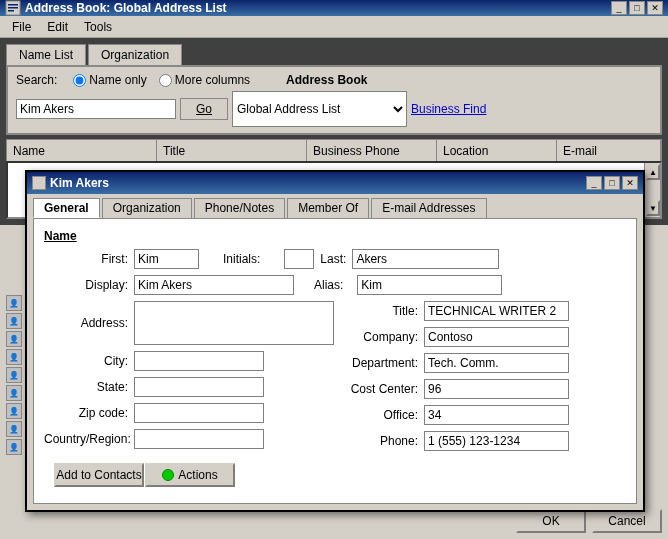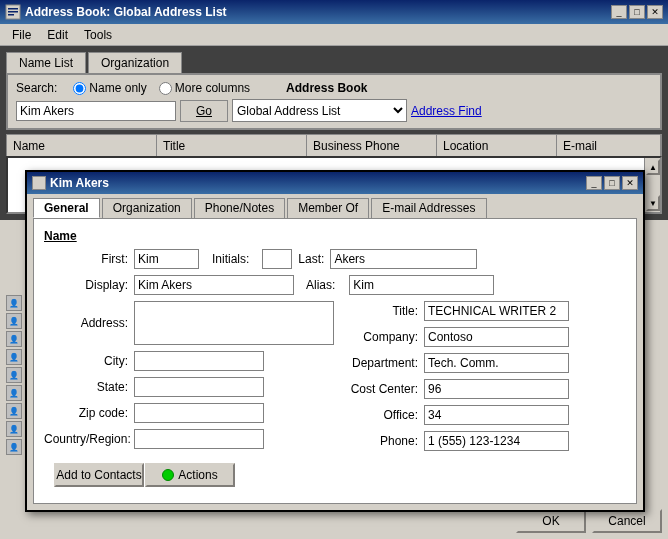--- a/index.html
+++ b/index.html
@@ -5,21 +5,21 @@
     * { box-sizing: border-box; margin: 0; padding: 0; }
     body { font-family: 'Segoe UI', Tahoma, Arial, sans-serif; font-size: 12px; background: #d4d0c8; width: 668px; height: 539px; overflow: hidden; }
 
     
     .title-bar {
       background: linear-gradient(to bottom, #0a246a, #3a6ea5);
       color: white;
       display: flex;
       align-items: center;
       padding: 3px 5px;
-      height: 24px;
+      height: 16px;
     }
     .title-bar-icon { width: 16px; height: 16px; margin-right: 4px; }
     .title-bar-text { flex: 1; font-size: 12px; font-weight: bold; }
     .title-bar-buttons { display: flex; gap: 2px; }
     .title-bar-btn {
       width: 16px; height: 14px; background: #d4d0c8; border: 1px solid #888;
       display: flex; align-items: center; justify-content: center;
       font-size: 9px; cursor: pointer; color: #000;
     }
 
@@ -67,21 +67,21 @@
     .search-input-row { display: flex; align-items: center; gap: 4px; }
     .search-input {
       width: 160px; height: 22px; border: 1px solid #808080;
       background: white; padding: 2px 4px; font-size: 12px;
     }
     .go-btn {
       width: 48px; height: 22px; background: #d4d0c8;
       border: 1px solid #888; cursor: pointer; font-size: 12px; text-decoration: underline;
     }
     .address-select {
-      width: 175px; height: 23px; border: 1px solid #808080;
+      width: 175px; height: 36px; border: 1px solid #808080;
       background: white; font-size: 12px;
     }
     .advanced-find { color: #0000cc; cursor: pointer; text-decoration: underline; font-size: 12px; }
 
     
     .col-headers {
       display: flex;
       background: #d4d0c8;
       border: 1px solid #888;
       border-bottom: none;
@@ -166,21 +166,21 @@
     
     .section-title { font-weight: bold; margin-bottom: 6px; text-decoration: underline; }
     .form-row { display: flex; align-items: center; margin-bottom: 6px; }
     .form-label { width: 90px; font-size: 12px; text-align: right; padding-right: 6px; }
     .form-input {
       height: 20px; border: 1px solid #808080; background: white;
       padding: 1px 3px; font-size: 12px;
     }
     .form-input-small { width: 65px; }
     .form-input-large { width: 145px; }
-    .initials-label { margin: 0 13px; font-size: 12px; }
+    .initials-label { margin: 0 24px; font-size: 12px; }
     .last-label { margin: 0 6px; font-size: 12px; }
 
     
     .two-col { display: flex; gap: 10px; }
     .left-col { flex: 0 0 230px; }
     .right-col { flex: 1; }
 
     
     .address-area {
       width: 200px; height: 44px; border: 1px solid #808080;
@@ -275,21 +275,21 @@
           </label>
         </div>
         <span class="address-book-label">Address Book</span>
       </div>
       <div class="search-input-row">
         <input type="text" class="search-input form-input" value="Kim Akers" style="">
         <button class="go-btn">Go</button>
         <select class="address-select">
           <option>Global Address List</option>
         </select>
-        <a class="advanced-find">Address Find</a>
+        <a class="advanced-find">Business Find</a>
       </div>
     </div>
 
     <div class="col-headers">
       <div class="col-header" style="width:150px">Name</div>
       <div class="col-header" style="width:150px">Title</div>
       <div class="col-header" style="width:130px">Business Phone</div>
       <div class="col-header" style="width:120px">Location</div>
       <div class="col-header" style="flex:1">E-mail</div>
     </div>
@@ -342,21 +342,21 @@
           <input type="text" class="form-input form-input-small" value="Kim" style="">
           <span class="initials-label">Initials:</span>
           <input type="text" class="form-input" style="width: 30px;">
           <span class="last-label">Last:</span>
           <input type="text" class="form-input" style="width: 147px;" value="Akers">
         </div>
 
         <div class="form-row">
           <span class="form-label">Display:</span>
           <input type="text" class="form-input" style="width: 160px;" value="Kim Akers">
-          <span style="margin:0 14px 0 12px;font-size:12px">Alias:</span>
+          <span style="margin:0 14px 0 20px;font-size:12px">Alias:</span>
           <input type="text" class="form-input" style="width: 145px;" value="Kim">
         </div>
 
         <div class="two-col">
 
           <div class="left-col">
             <div class="form-row">
               <span class="form-label">Address:</span>
               <textarea class="address-area" style=""></textarea>
             </div>

